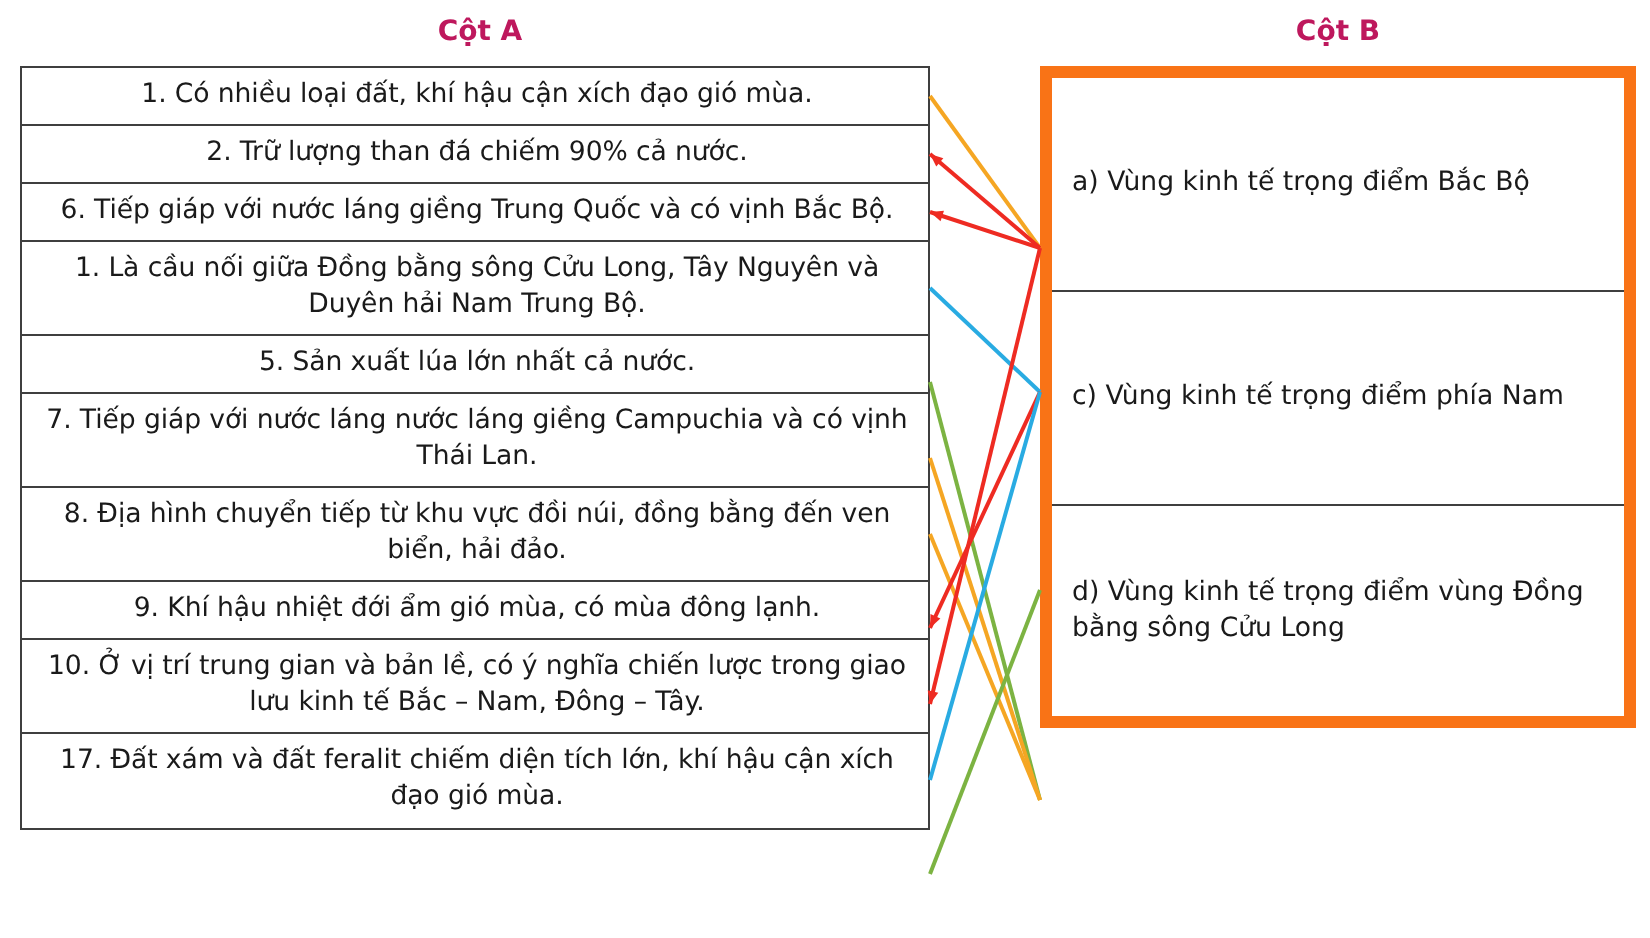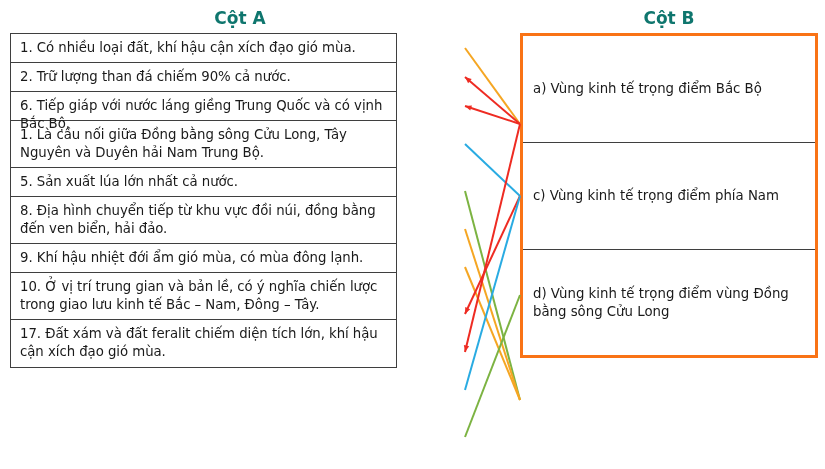--- a/index.html
+++ b/index.html
@@ -16,53 +16,54 @@
     overflow: hidden;
   }
   .page {
     position: relative;
     width: 825px;
     height: 469px;
   }
   .col-header {
     position: absolute;
     top: 8px;
-    font-size: 17px;
+    font-size: 14px;
     font-weight: bold;
     text-align: center;
-    color: #0f766e;
+    color: #be185d;
   }
   #header-a { left: 10px; width: 460px; }
   #header-b { left: 520px; width: 298px; }
 
   .col-a {
     position: absolute;
     left: 10px;
     top: 33px;
-    width: 387px;
+    width: 455px;
     border: 1px solid #3f3f3f;
     box-sizing: border-box;
     background: #fff;
+    text-align: center;
   }
   .row-a {
     border-bottom: 1px solid #3f3f3f;
     box-sizing: border-box;
     padding: 5px 7px 5px 9px;
     font-size: 13.3px;
     line-height: 1.32;
     letter-spacing: -0.05px;
   }
   .row-a:last-child { border-bottom: none; }
 
   .col-b {
     position: absolute;
     left: 520px;
     top: 33px;
     width: 298px;
-    border: 3px solid #f97316;
+    border: 6px solid #f97316;
     box-sizing: border-box;
     background: #fff;
   }
   .row-b {
     border-bottom: 1px solid #3f3f3f;
     box-sizing: border-box;
     display: flex;
     align-items: center;
     padding: 5px 10px 5px 10px;
     font-size: 13.3px;
@@ -86,20 +87,21 @@
 
   <div class="col-header" id="header-a">Cột A</div>
   <div class="col-header" id="header-b">Cột B</div>
 
   <div class="col-a">
     <div class="row-a" style="height:29px">1. Có nhiều loại đất, khí hậu cận xích đạo gió mùa.</div>
     <div class="row-a" style="height:29px">2. Trữ lượng than đá chiếm 90% cả nước.</div>
     <div class="row-a" style="height:29px">6. Tiếp giáp với nước láng giềng Trung Quốc và có vịnh Bắc Bộ.</div>
     <div class="row-a" style="height:47px">1. Là cầu nối giữa Đồng bằng sông Cửu Long, Tây Nguyên và Duyên hải Nam Trung Bộ.</div>
     <div class="row-a" style="height:29px">5. Sản xuất lúa lớn nhất cả nước.</div>
+    <div class="row-a" style="height:47px">7. Tiếp giáp với nước láng nước láng giềng Campuchia và có vịnh Thái Lan.</div>
     <div class="row-a" style="height:47px">8. Địa hình chuyển tiếp từ khu vực đồi núi, đồng bằng đến ven biển, hải đảo.</div>
     <div class="row-a" style="height:29px">9. Khí hậu nhiệt đới ẩm gió mùa, có mùa đông lạnh.</div>
     <div class="row-a" style="height:47px">10. Ở vị trí trung gian và bản lề, có ý nghĩa chiến lược trong giao lưu kinh tế Bắc – Nam, Đông – Tây.</div>
     <div class="row-a" style="height:47px">17. Đất xám và đất feralit chiếm diện tích lớn, khí hậu cận xích đạo gió mùa.</div>
   </div>
 
   <div class="col-b">
     <div class="row-b" style="height:107px">
       <span>a) Vùng kinh tế trọng điểm Bắc Bộ</span>
     </div>

